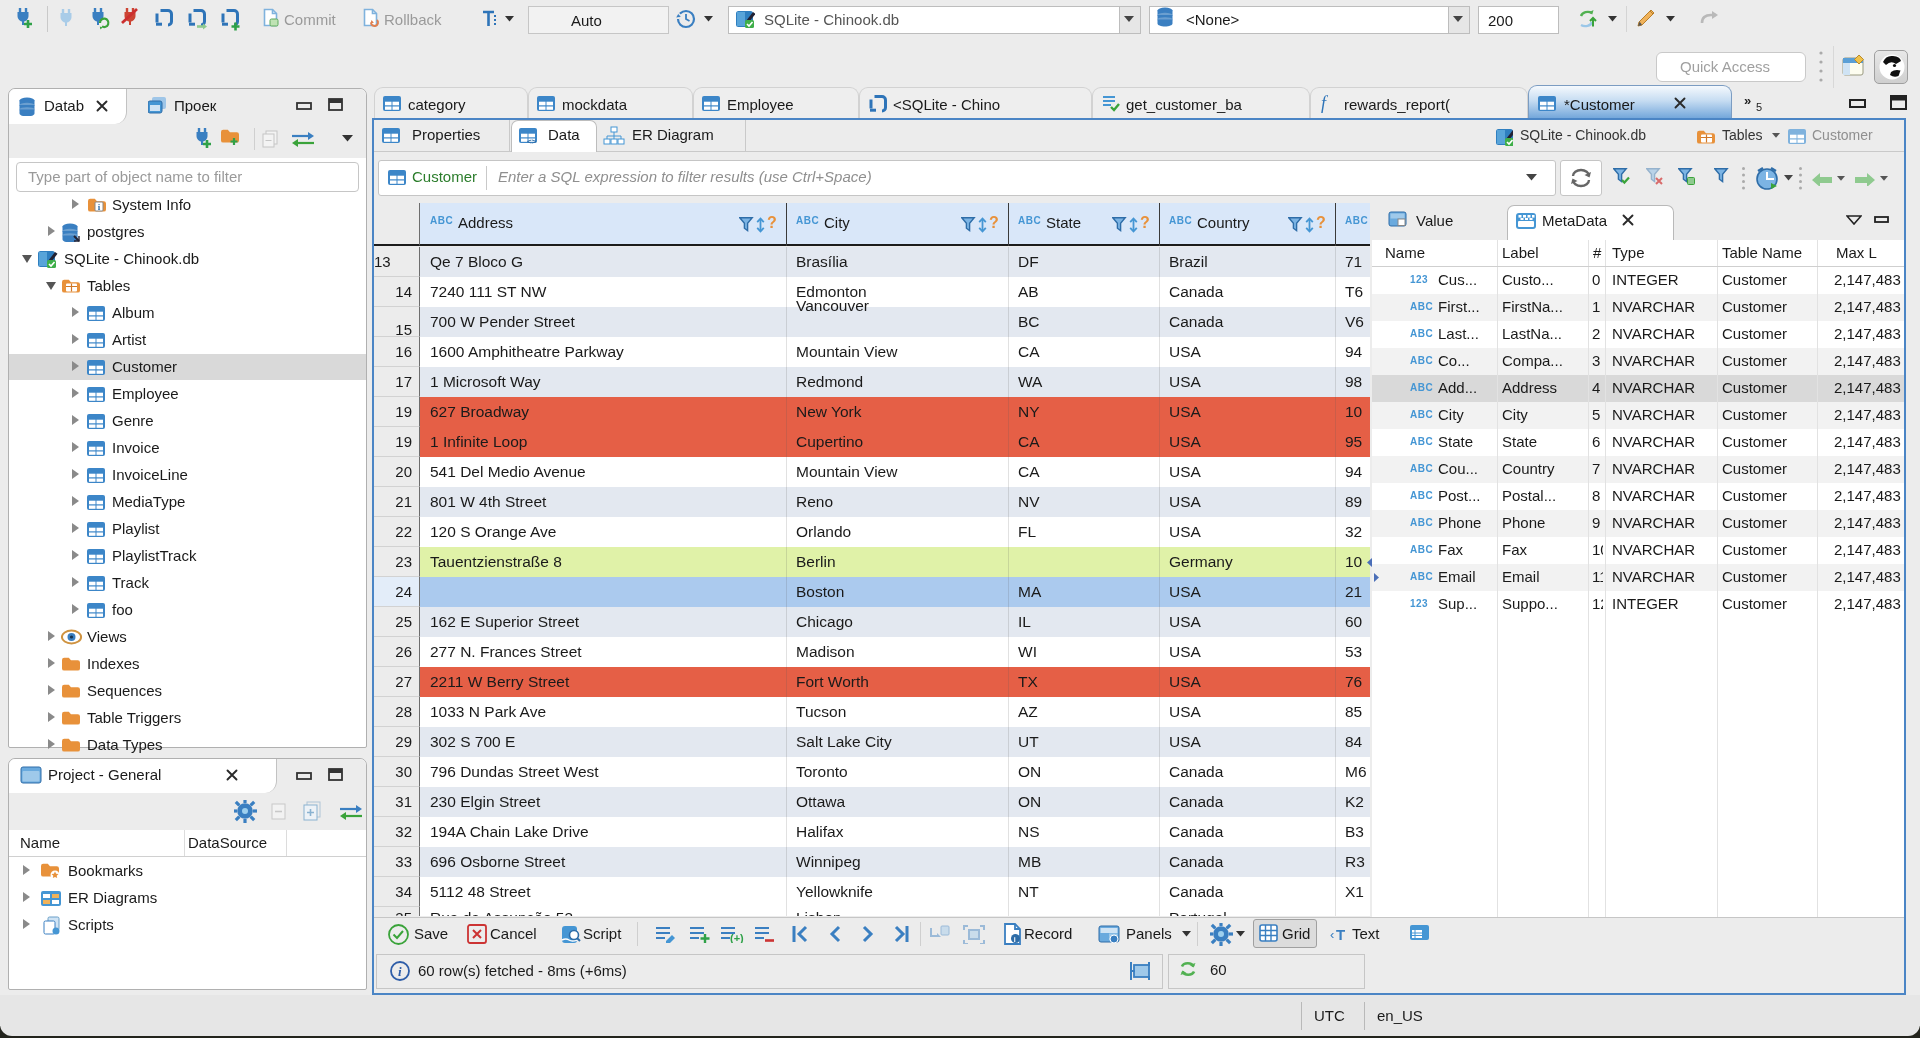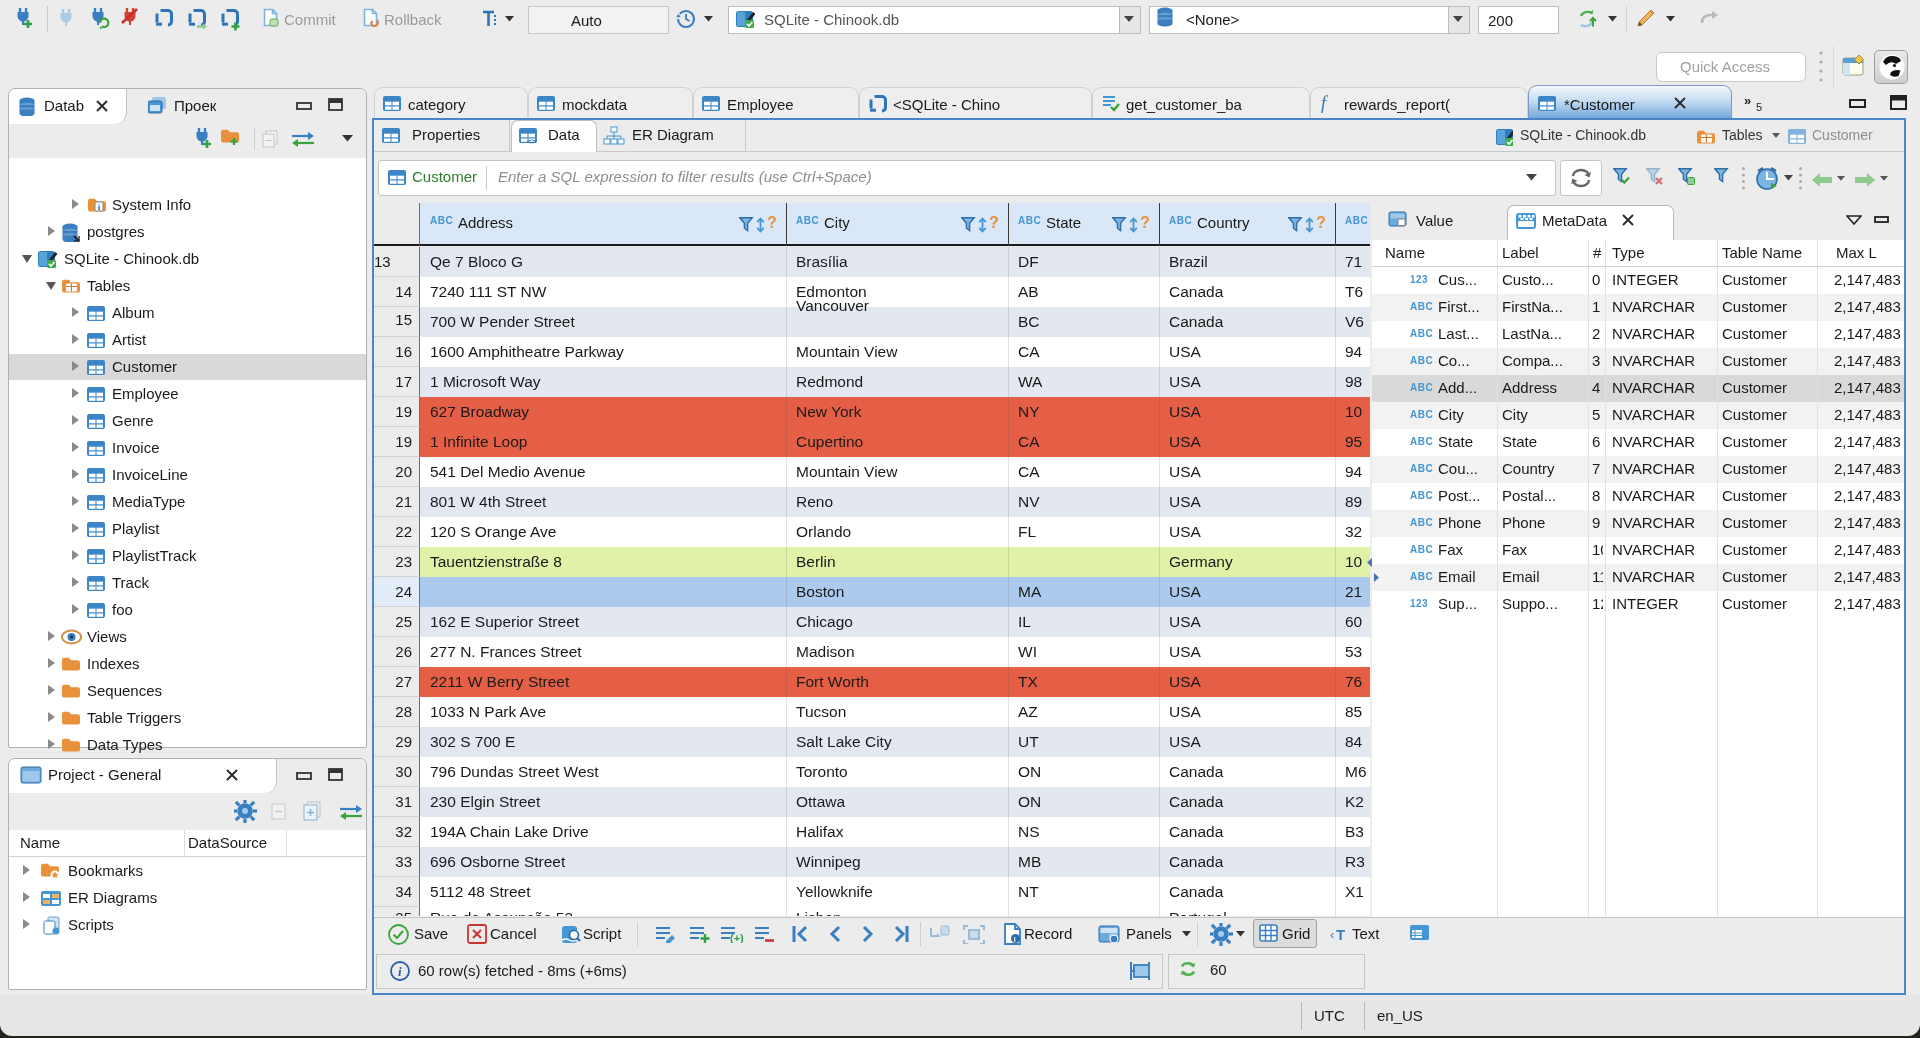--- a/index.html
+++ b/index.html
@@ -202,20 +202,23 @@
     </svg>
     <svg style="position:absolute;left:282px;top:42px;" width="26" height="18" viewBox="0 0 26 18">
       <path d="M2 6h16" stroke="#3a7fc1" stroke-width="2.2"></path>
       <path d="M18 2l6 4-6 4z" fill="#3a7fc1"></path>
       <path d="M24 13H8" stroke="#3aa33a" stroke-width="2.2"></path>
       <path d="M8 9l-6 4 6 4z" fill="#3aa33a"></path>
     </svg>
     <svg style="position:absolute;left:334px;top:47px;" width="11.0" height="11.0" viewBox="0 0 11.0 11.0">
       <polygon points="0,0 11.0,0 5.5,6.6" fill="#333"></polygon>
     </svg>
+    <div style="position:absolute;left:8px;top:74px;width:343px;height:30px;background:#fff;border:1px solid #c6c6c6;border-radius:4px">
+      <div style="position:absolute;left:11px;top:5px;white-space:pre;color:#9a9a9a">Type part of object name to filter</div>
+    </div>
     <svg style="position:absolute;left:63px;top:110px;" width="9" height="12" viewBox="0 0 9 12">
       <polygon points="1,1 8,6 1,11" fill="#8a8a8a"></polygon>
     </svg>
     <svg style="position:absolute;left:79px;top:109px;" width="21" height="17" viewBox="0 0 21 17">
       <path d="M1 4 q0-2.2 2.2-2.2 h4.6 l2.2 2.4 h6.8 q2.2 0 2.2 2.2 v6 q0 2.2-2.2 2.2 h-13.6 q-2.2 0-2.2-2.2z" fill="#e8913a"></path>
       <rect x="8" y="5" width="8" height="9" rx="1" fill="#fff" stroke="#888"></rect>
       <text x="12" y="12.6" font-size="9" font-weight="bold" fill="#2e6da8" text-anchor="middle" font-family="serif">i</text>
     </svg>
     <div style="position:absolute;left:104px;top:108px;white-space:pre;font-size:15px">System Info</div>
     <svg style="position:absolute;left:39px;top:137px;" width="9" height="12" viewBox="0 0 9 12">
@@ -788,21 +791,21 @@
       <div style="position:absolute;left:56px;top:36px;white-space:pre;font-size:15.5px">7240 111 ST NW</div>
       <div style="position:absolute;left:412px;top:30px;width:1px;height:30px;background:rgba(90,90,90,.18)"></div>
       <div style="position:absolute;left:422px;top:36px;white-space:pre;font-size:15.5px">Edmonton</div>
       <div style="position:absolute;left:634px;top:30px;width:1px;height:30px;background:rgba(90,90,90,.18)"></div>
       <div style="position:absolute;left:644px;top:36px;white-space:pre;font-size:15.5px">AB</div>
       <div style="position:absolute;left:785px;top:30px;width:1px;height:30px;background:rgba(90,90,90,.18)"></div>
       <div style="position:absolute;left:795px;top:36px;white-space:pre;font-size:15.5px">Canada</div>
       <div style="position:absolute;left:961px;top:30px;width:1px;height:30px;background:rgba(90,90,90,.18)"></div>
       <div style="position:absolute;left:971px;top:36px;white-space:pre;font-size:15.5px">T6</div>
       <div style="position:absolute;left:0px;top:60px;width:46px;height:30px;background:#ececec;border-right:1px solid #6e6e6e;border-bottom:1px solid #d2d2d2">
-        <div style="position:absolute;left:0px;top:4px;white-space:pre;width:38px;text-align:right;font-size:15px">15</div>
+        <div style="position:absolute;left:0px;top:14px;white-space:pre;width:38px;text-align:right;font-size:15px">15</div>
       </div>
       <div style="position:absolute;left:46px;top:60px;width:950px;height:30px;background:#e3e8f0"></div>
       <div style="position:absolute;left:56px;top:66px;white-space:pre;font-size:15.5px">700 W Pender Street</div>
       <div style="position:absolute;left:412px;top:60px;width:1px;height:30px;background:rgba(90,90,90,.18)"></div>
       <div style="position:absolute;left:422px;top:50px;white-space:pre;font-size:15.5px">Vancouver</div>
       <div style="position:absolute;left:634px;top:60px;width:1px;height:30px;background:rgba(90,90,90,.18)"></div>
       <div style="position:absolute;left:644px;top:66px;white-space:pre;font-size:15.5px">BC</div>
       <div style="position:absolute;left:785px;top:60px;width:1px;height:30px;background:rgba(90,90,90,.18)"></div>
       <div style="position:absolute;left:795px;top:66px;white-space:pre;font-size:15.5px">Canada</div>
       <div style="position:absolute;left:961px;top:60px;width:1px;height:30px;background:rgba(90,90,90,.18)"></div>

